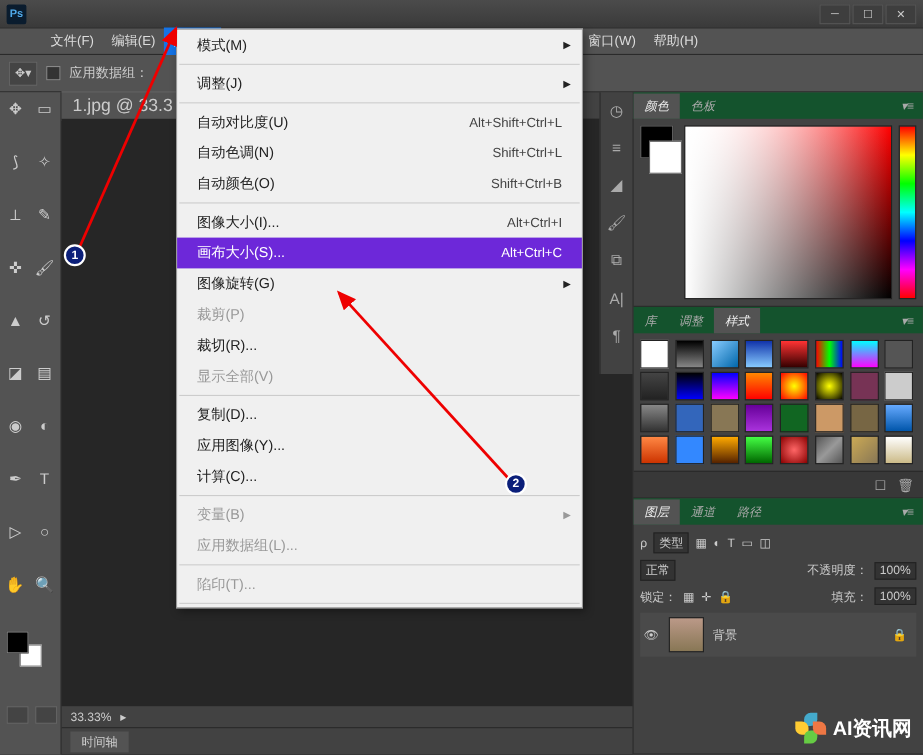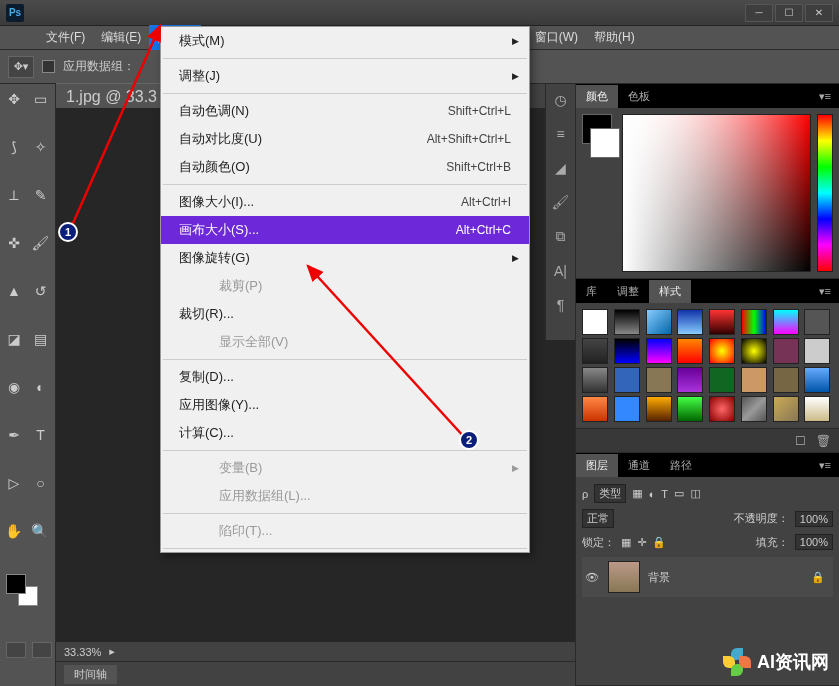--- a/index.html
+++ b/index.html
@@ -38,39 +38,39 @@
 .doc-area { flex: 1; background: #262626; display: flex; flex-direction: column; position: relative; }
 .doc-tab { height: 24px; background: #424242; display: flex; align-items: center; }
 .tab { padding: 4px 10px; color: #ccc; font-size: 16px; background: #535353; border-top: 1px solid #666; }
 .canvas { flex: 1; background: #262626; }
 
 
 .dropdown { position: absolute; left: 160px; top: 26px; width: 370px; background: #f0f0f0; border: 1px solid #999; box-shadow: 3px 3px 8px rgba(0,0,0,0.4); z-index: 100; font-size: 13px; }
 .dd-item { display: flex; align-items: center; padding: 5px 18px; color: #222; cursor: default; position: relative; }
 .dd-item.has-sub::after { content: '▶'; position: absolute; right: 10px; font-size: 9px; }
 .dd-item.highlighted { background: #6d28d9; color: #fff; }
-.dd-item.disabled { color: #999; margin-left: 40px; }
+.dd-item.disabled { color: #999; }
 .dd-sep { height: 1px; background: #ccc; margin: 3px 2px; }
 .dd-label { flex: 1; }
 .dd-shortcut { color: #444; font-size: 12px; }
 .dd-item.highlighted .dd-shortcut { color: #fff; }
 
 
 .status-bar { position: absolute; bottom: 0; left: 56px; right: 264px; height: 44px; background: #424242; }
 .status-top { height: 20px; display: flex; align-items: center; padding: 0 8px; gap: 8px; color: #ccc; font-size: 11px; border-bottom: 1px solid #2a2a2a; }
 .status-bottom { height: 24px; display: flex; align-items: center; padding: 0 8px; color: #ccc; font-size: 11px; }
 .timeline-tab { background: #535353; padding: 2px 10px; }
 
 
 .right-panels { width: 264px; background: #424242; display: flex; flex-direction: column; border-left: 1px solid #2a2a2a; }
 .icon-strip { position: absolute; right: 264px; top: 84px; width: 30px; background: #424242; padding: 8px 4px; display: flex; flex-direction: column; gap: 18px; align-items: center; border-left: 1px solid #2a2a2a; }
 .strip-icon { color: #aaa; font-size: 14px; }
 
 .panel { border-bottom: 1px solid #2a2a2a; }
-.panel-tabs { height: 24px; display: flex; align-items: center; background: #000000; }
+.panel-tabs { height: 24px; display: flex; align-items: center; background: #14532d; font-style: italic; }
 .panel-tab { padding: 4px 10px; color: #aaa; font-size: 11px; }
 .panel-tab.active { background: #535353; color: #eee; }
 .panel-menu { margin-left: auto; padding: 0 8px; color: #aaa; font-size: 11px; }
 
 
 .color-panel-body { height: 170px; padding: 6px; display: flex; gap: 6px; }
 .color-preview { width: 34px; display: flex; flex-direction: column; gap: 2px; }
 .color-sw { width: 30px; height: 30px; border: 1px solid #666; }
 .color-picker { flex: 1; background: linear-gradient(to right, #fff, rgba(255,255,255,0)), linear-gradient(to top, #000, rgba(0,0,0,0)), linear-gradient(to right, #fff, #f00); position: relative; border: 1px solid #222; }
 .hue-strip { width: 16px; background: linear-gradient(#f00, #ff0, #0f0, #0ff, #00f, #f0f, #f00); border: 1px solid #222; }
@@ -302,26 +302,26 @@
 <div class="dropdown" id="dropdown">
     <div class="dd-item has-sub">
       <span class="dd-label">模式(M)</span>
     </div>
     <div class="dd-sep"></div>
     <div class="dd-item has-sub">
       <span class="dd-label">调整(J)</span>
     </div>
     <div class="dd-sep"></div>
     <div class="dd-item">
+      <span class="dd-label">自动对比度(U)</span>
+      <span class="dd-shortcut">Alt+Shift+Ctrl+L</span>
+    </div>
+    <div class="dd-item">
       <span class="dd-label">自动色调(N)</span>
       <span class="dd-shortcut">Shift+Ctrl+L</span>
-    </div>
-    <div class="dd-item">
-      <span class="dd-label">自动对比度(U)</span>
-      <span class="dd-shortcut">Alt+Shift+Ctrl+L</span>
     </div>
     <div class="dd-item">
       <span class="dd-label">自动颜色(O)</span>
       <span class="dd-shortcut">Shift+Ctrl+B</span>
     </div>
     <div class="dd-sep"></div>
     <div class="dd-item">
       <span class="dd-label">图像大小(I)...</span>
       <span class="dd-shortcut">Alt+Ctrl+I</span>
     </div>

